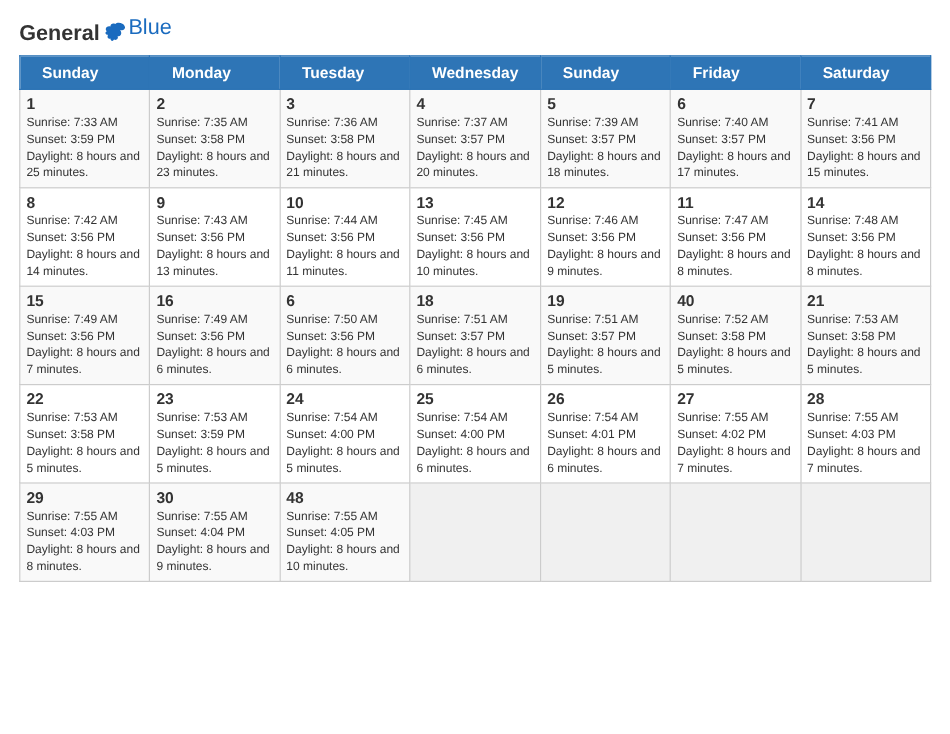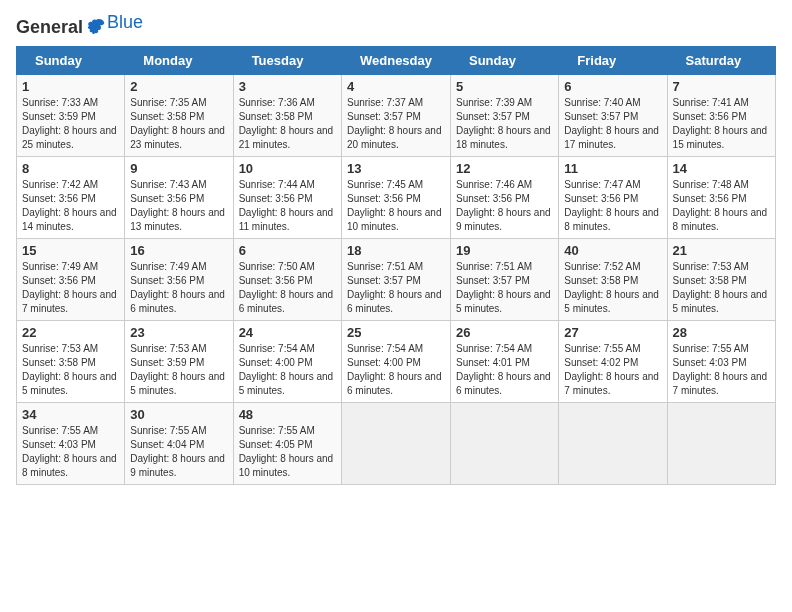--- a/index.html
+++ b/index.html
@@ -342,21 +342,21 @@
           <span class="day-num">28</span>
           <div class="day-info">
             Sunrise: 7:55 AM<br>
             Sunset: 4:03 PM<br>
             Daylight: 8 hours and 7 minutes.
           </div>
         </td>
       </tr>
       <tr>
         <td>
-          <span class="day-num">34</span>
+          <span class="day-num">29</span>
           <div class="day-info">
             Sunrise: 7:55 AM<br>
             Sunset: 4:03 PM<br>
             Daylight: 8 hours and 8 minutes.
           </div>
         </td>
         <td>
           <span class="day-num">30</span>
           <div class="day-info">
             Sunrise: 7:55 AM<br>

